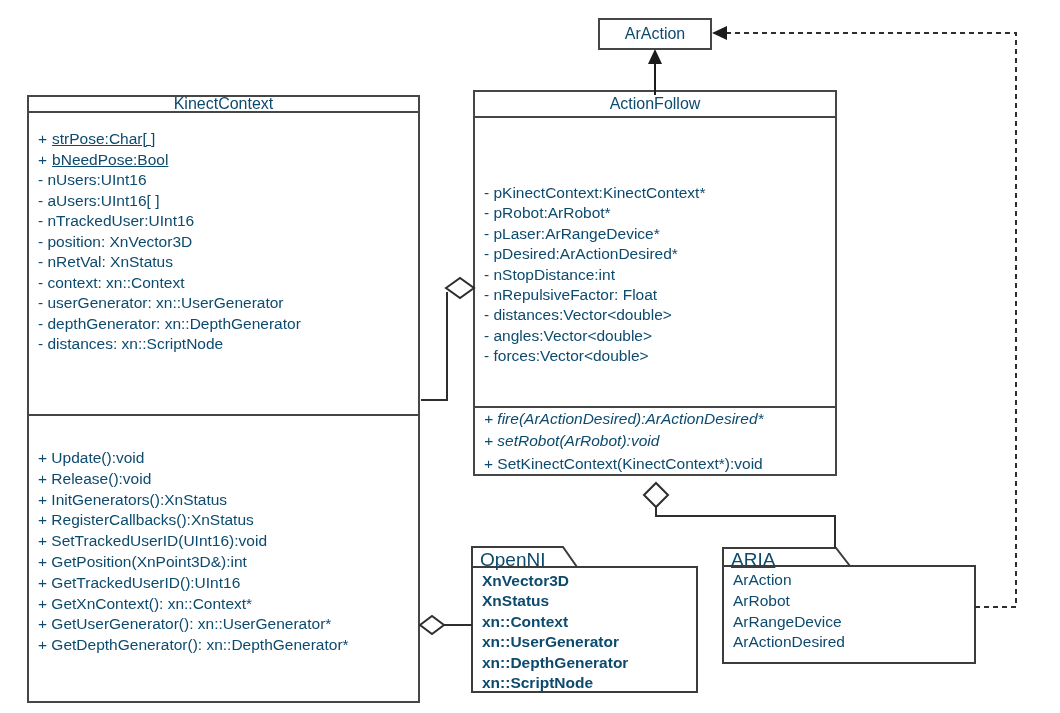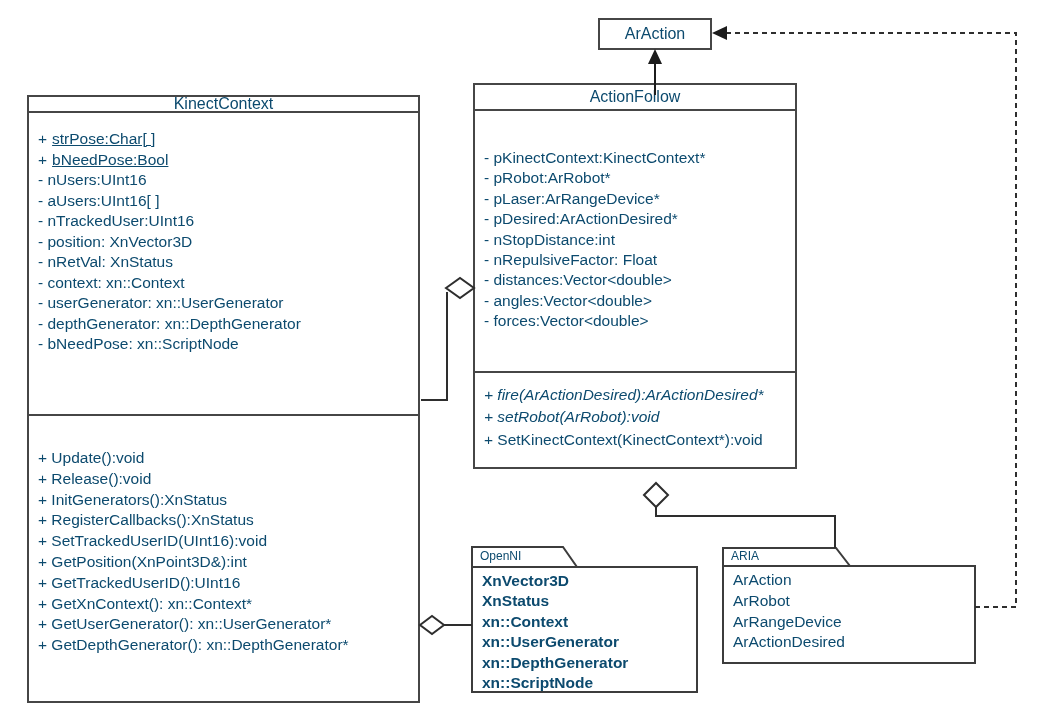--- a/index.html
+++ b/index.html
@@ -18,21 +18,21 @@
   .compartment.divided{border-bottom:2px solid #464646;}
   .line{white-space:pre;}
   .u{text-decoration:underline;}
   .it{font-style:italic;}
   .prefix{margin-right:5px;}
   .kc-attrs .line{line-height:20.5px;}
   .kc-methods .line{line-height:20.8px;}
   .af-attrs .line{line-height:20.4px;}
   .af-methods .line{line-height:22.4px;}
   .overlay{position:absolute;left:0;top:0;z-index:5;pointer-events:none;}
-  .pkg-label{position:absolute;z-index:10;font-size:12px;}
+  .pkg-label{position:absolute;z-index:10;font-size:19px;text-decoration:underline;}
   .pkg-items{position:absolute;z-index:10;font-size:15.5px;}
   .openni-items .line{line-height:20.4px;font-weight:bold;}
   .aria-items .line{line-height:20.8px;}
   .aracTitle{border-bottom:none;}
 </style>
 </head>
 <body>
 
 <div class="canvas">
 
@@ -46,50 +46,50 @@
       <div class="line"><span class="prefix">+</span><span class="u">strPose:Char[ ]</span></div>
       <div class="line"><span class="prefix">+</span><span class="u">bNeedPose:Bool</span></div>
       <div class="line">- nUsers:UInt16</div>
       <div class="line">- aUsers:UInt16[ ]</div>
       <div class="line">- nTrackedUser:UInt16</div>
       <div class="line">- position: XnVector3D</div>
       <div class="line">- nRetVal: XnStatus</div>
       <div class="line">- context: xn::Context</div>
       <div class="line">- userGenerator: xn::UserGenerator</div>
       <div class="line">- depthGenerator: xn::DepthGenerator</div>
-      <div class="line">- bNeedPose: xn::ScriptNode</div>
+      <div class="line">- distances: xn::ScriptNode</div>
     </div>
     <div class="compartment kc-methods" style="padding-top:32px;">
       <div class="line">+ Update():void</div>
       <div class="line">+ Release():void</div>
       <div class="line">+ InitGenerators():XnStatus</div>
       <div class="line">+ RegisterCallbacks():XnStatus</div>
       <div class="line">+ SetTrackedUserID(UInt16):void</div>
       <div class="line">+ GetPosition(XnPoint3D&amp;):int</div>
       <div class="line">+ GetTrackedUserID():UInt16</div>
       <div class="line">+ GetXnContext(): xn::Context*</div>
       <div class="line">+ GetUserGenerator(): xn::UserGenerator*</div>
       <div class="line">+ GetDepthGenerator(): xn::DepthGenerator*</div>
     </div>
   </div>
 
-  <div class="class-box" style="left:473px;top:83px;width:324px;height:386px;">
+  <div class="class-box" style="left:473px;top:90px;width:364px;height:386px;">
     <div class="class-title" style="height:26px;">ActionFollow</div>
-    <div class="compartment divided af-attrs" style="height:262px;padding-top:37px;">
+    <div class="compartment divided af-attrs" style="height:262px;padding-top:37px;margin-top:28px;">
       <div class="line">- pKinectContext:KinectContext*</div>
       <div class="line">- pRobot:ArRobot*</div>
       <div class="line">- pLaser:ArRangeDevice*</div>
       <div class="line">- pDesired:ArActionDesired*</div>
       <div class="line">- nStopDistance:int</div>
       <div class="line">- nRepulsiveFactor: Float</div>
       <div class="line">- distances:Vector&lt;double&gt;</div>
       <div class="line">- angles:Vector&lt;double&gt;</div>
       <div class="line">- forces:Vector&lt;double&gt;</div>
     </div>
-    <div class="compartment af-methods" style="padding-top:11px;">
+    <div class="compartment af-methods" style="">
       <div class="line it">+ fire(ArActionDesired):ArActionDesired*</div>
       <div class="line it">+ setRobot(ArRobot):void</div>
       <div class="line">+ SetKinectContext(KinectContext*):void</div>
     </div>
   </div>
 
   <svg class="overlay" width="1060" height="713" viewBox="0 0 1060 713">
 
     <path d="M472 547 H563 L577 567 H697 V692 H472 Z" fill="#ffffff" stroke="#3c3c3c" stroke-width="2"></path>
     <path d="M472 567 H577" fill="none" stroke="#3c3c3c" stroke-width="2"></path>

